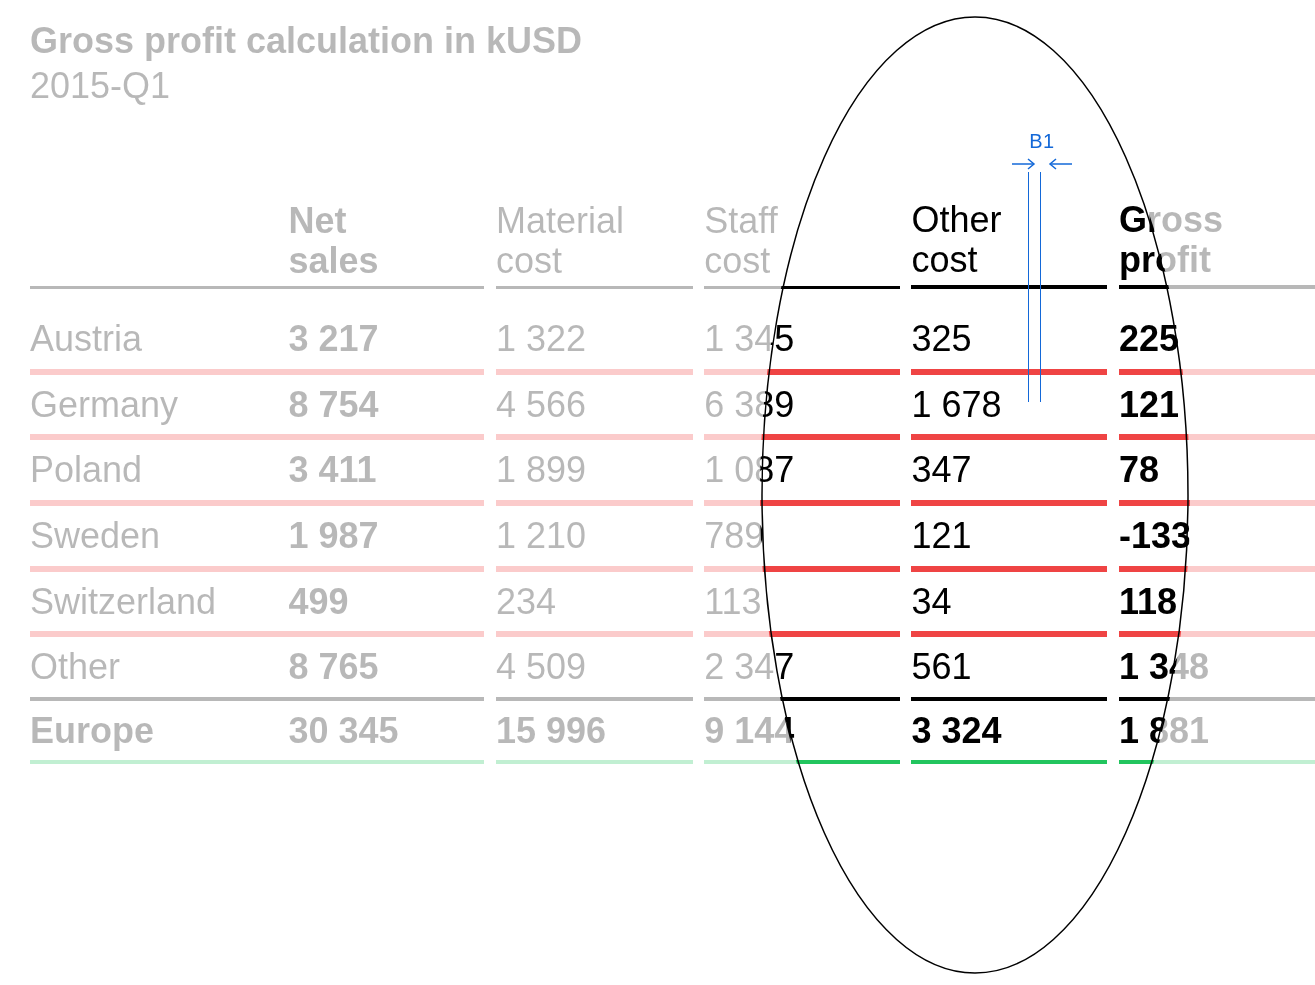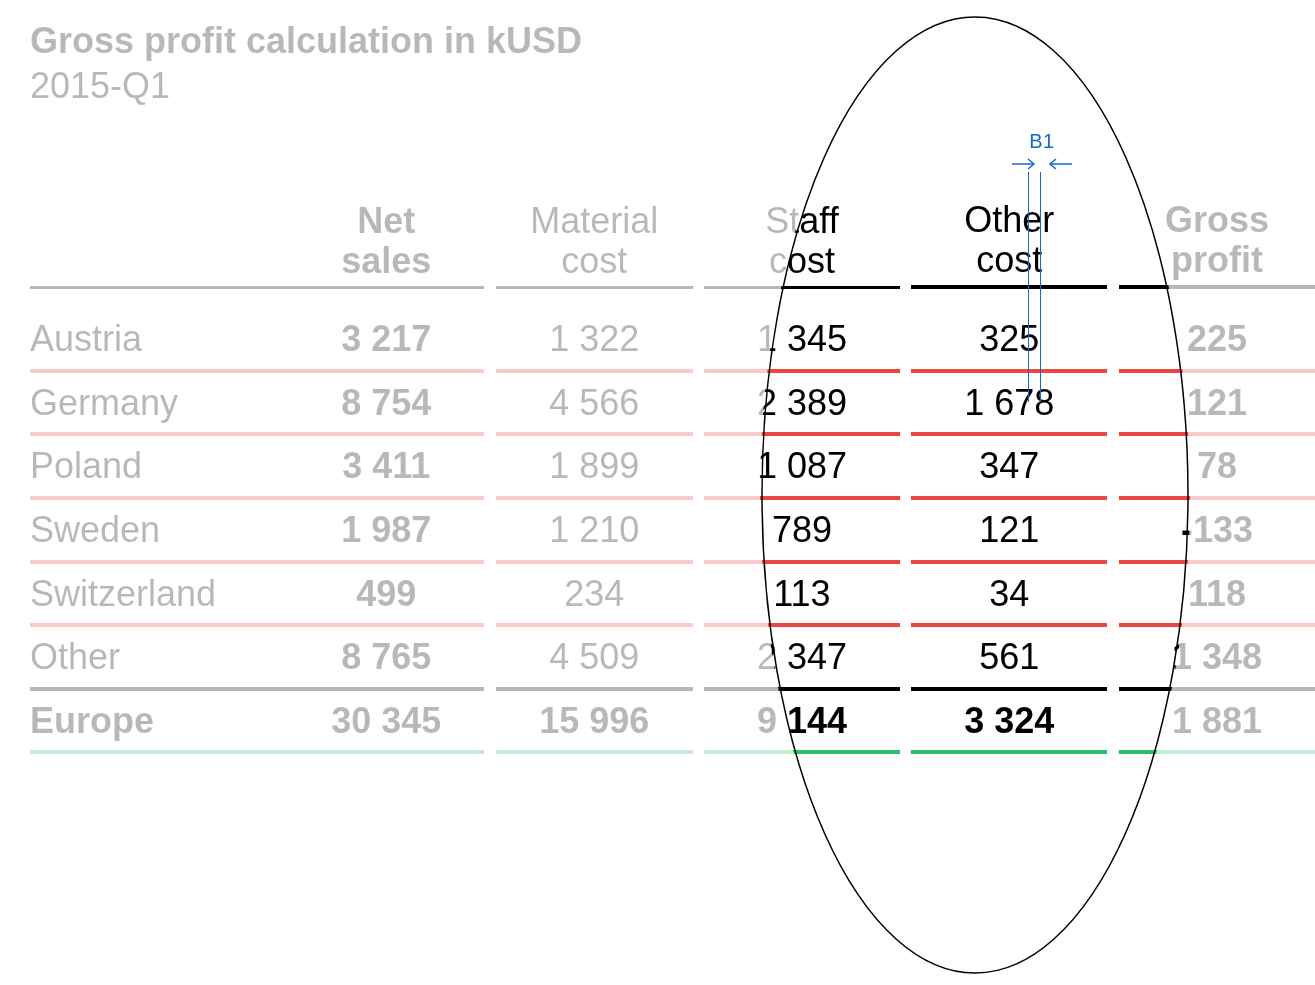--- a/index.html
+++ b/index.html
@@ -37,21 +37,21 @@
     position: absolute;
     left: 30px;
     top: 200px;
     border-collapse: separate;
     border-spacing: 0;
     font-size: 36px;
   }
 
   
   .c-label { width: 260px; text-align: left; }
-  .c-num   { width: 198px; text-align: center; font-variant-numeric: tabular-nums; }
+  .c-num   { width: 198px; text-align: left; font-variant-numeric: tabular-nums; }
   .gap     { width: 12px;  }   
 
   .tbl th {
     font-weight: 400;
     vertical-align: bottom;
     padding: 0 0 6px 0;
     line-height: 1.1;
   }
   .tbl th.bold { font-weight: 700; }
 
@@ -60,21 +60,21 @@
     line-height: 1.1;
     vertical-align: bottom;
   }
 
   
   .hdr-u-thin  { border-bottom: 3px solid #000; }
   .hdr-u-thick { border-bottom: 4px solid #000; }
 
   
   .row-sep td.c-label,
-  .row-sep td.c-num { border-bottom: 4px solid #ef4444; }
+  .row-sep td.c-num { border-bottom: 6px solid #ef4444; }
 
   
   .pre-total td.c-label,
   .pre-total td.c-num { border-bottom: 4px solid #000; }
 
   
   .total-row td.c-label,
   .total-row td.c-num { border-bottom: 4px solid #22c55e; font-weight: 700; }
 
   .bold { font-weight: 700; }
@@ -199,21 +199,21 @@
           <td class="c-num">325</td>
           <td class="gap"></td>
           <td class="c-num bold">225</td>
         </tr>
         <tr class="row-sep">
           <td class="c-label">Germany</td>
           <td class="c-num bold">8 754</td>
           <td class="gap"></td>
           <td class="c-num">4 566</td>
           <td class="gap"></td>
-          <td class="c-num">2 389</td>
+          <td class="c-num">6 389</td>
           <td class="gap"></td>
           <td class="c-num">1 678</td>
           <td class="gap"></td>
           <td class="c-num bold">121</td>
         </tr>
         <tr class="row-sep">
           <td class="c-label">Poland</td>
           <td class="c-num bold">3 411</td>
           <td class="gap"></td>
           <td class="c-num">1 899</td>

